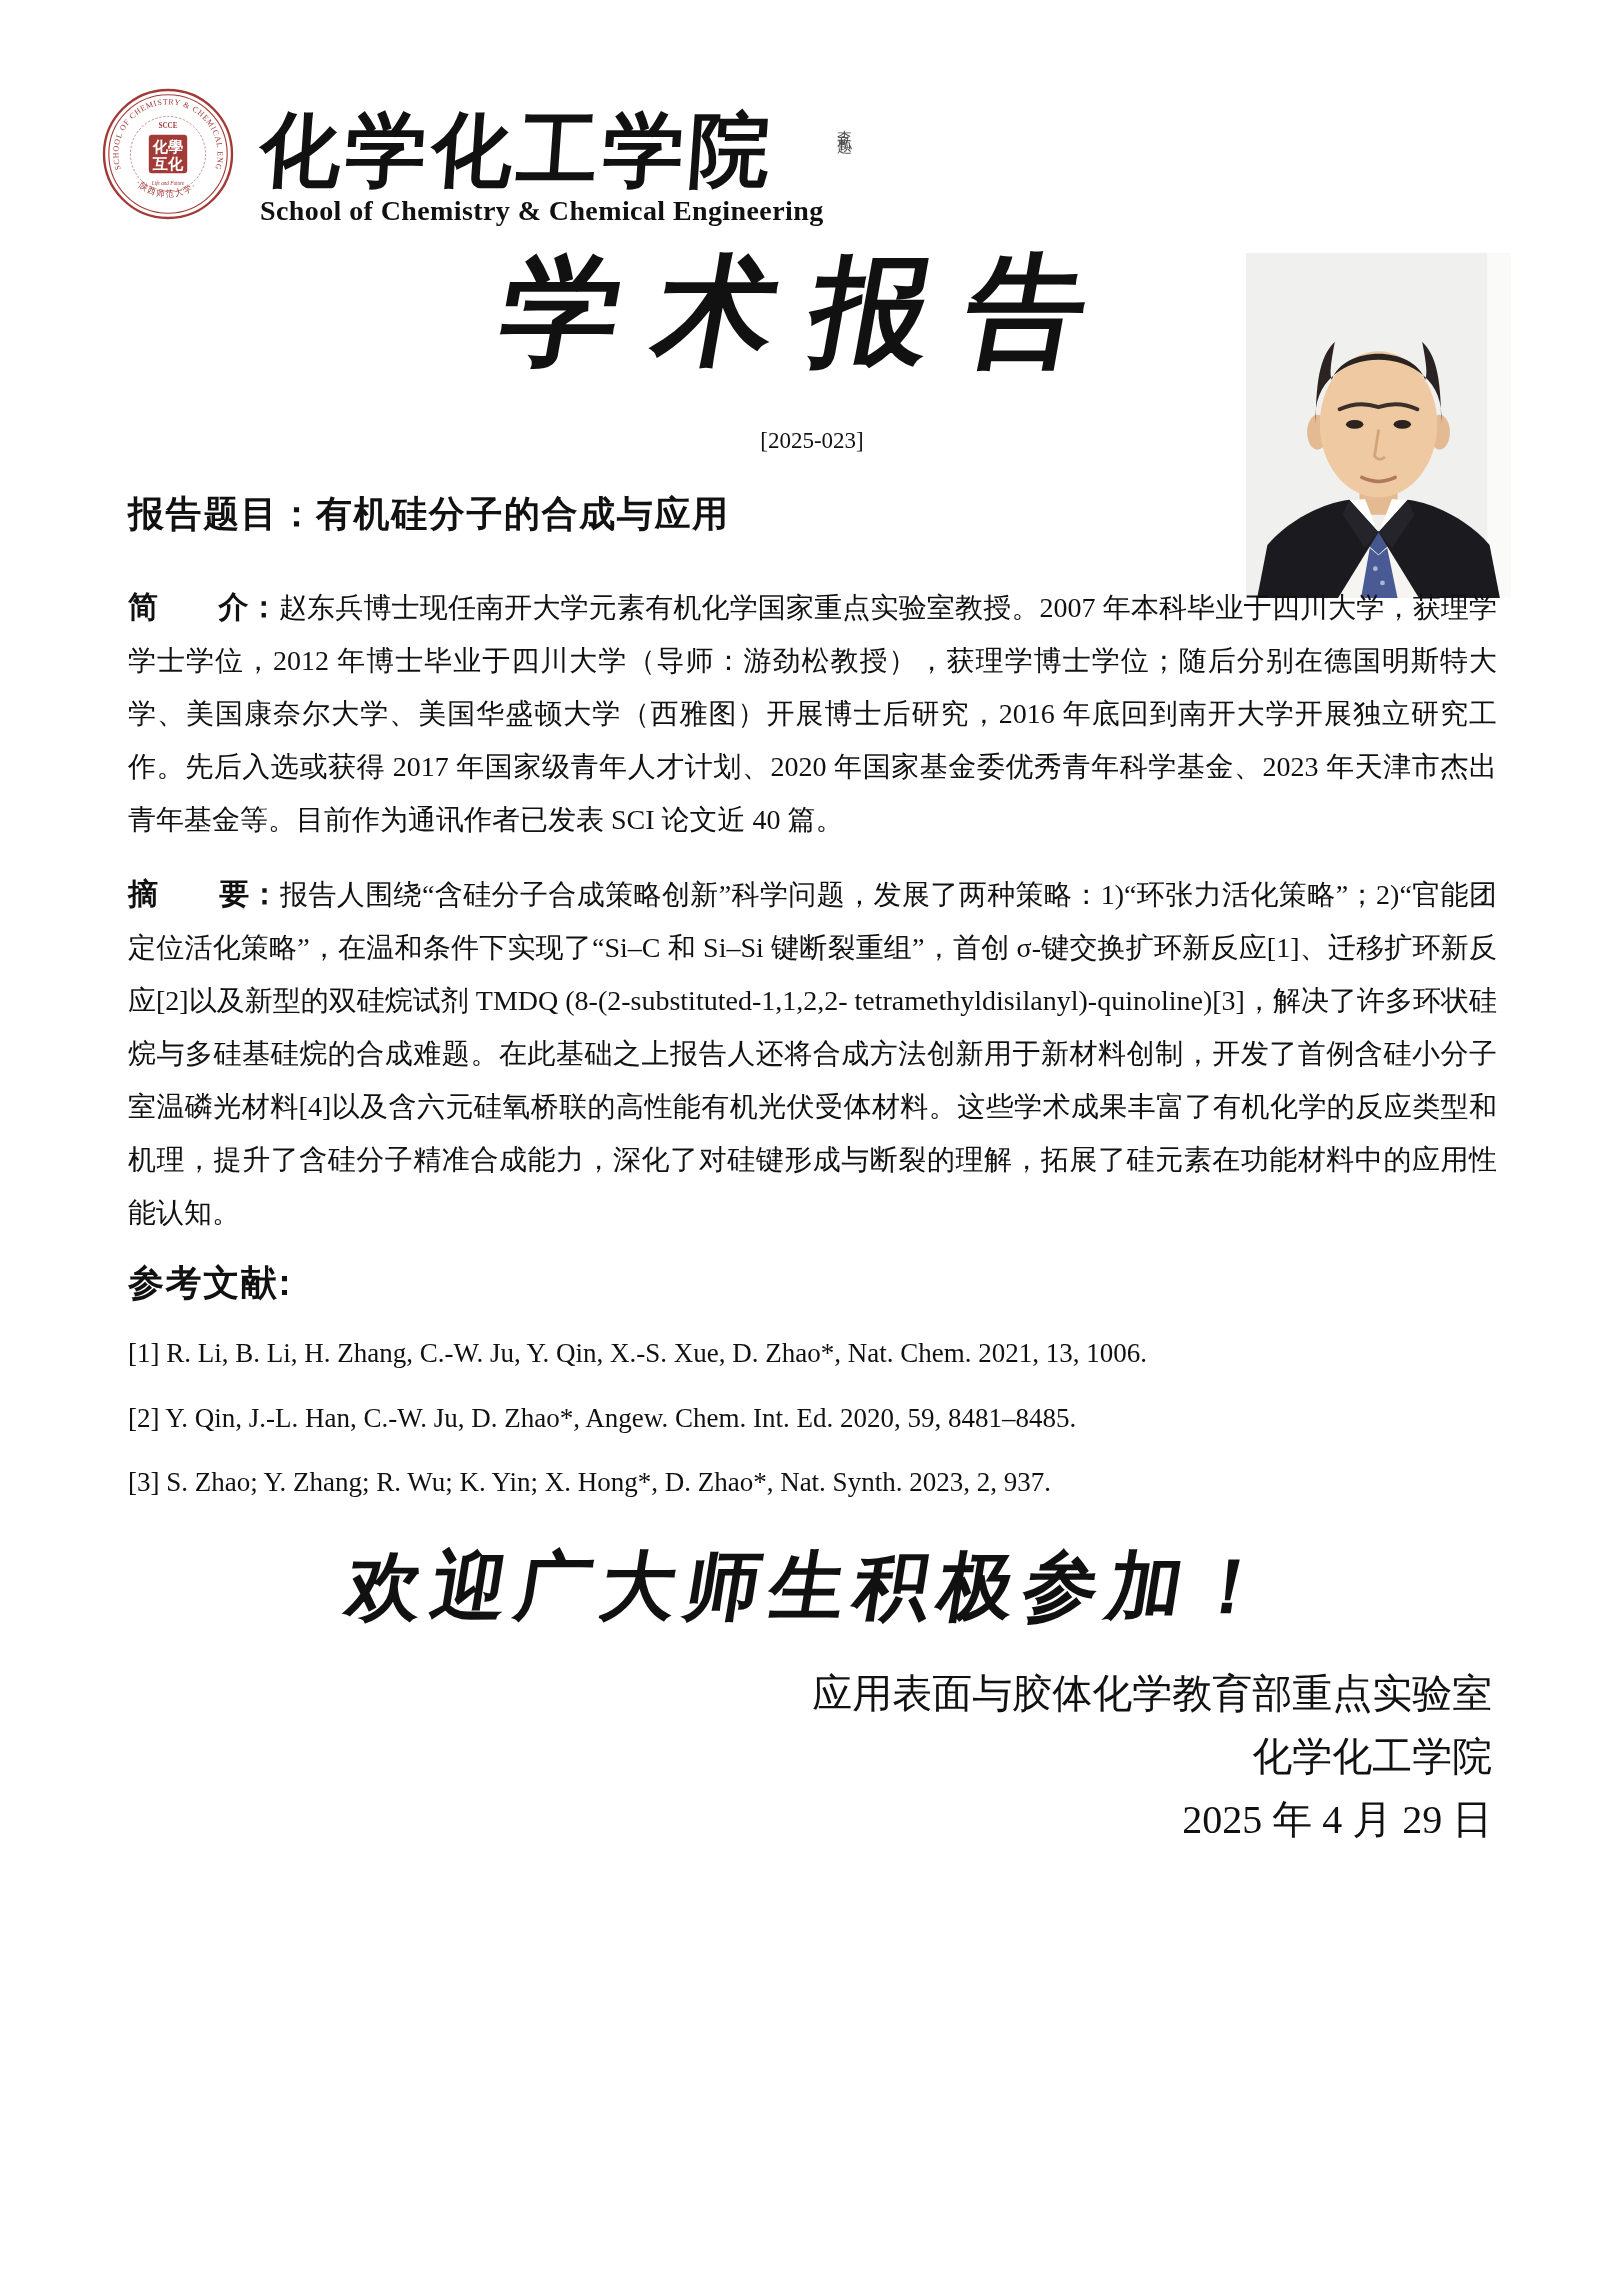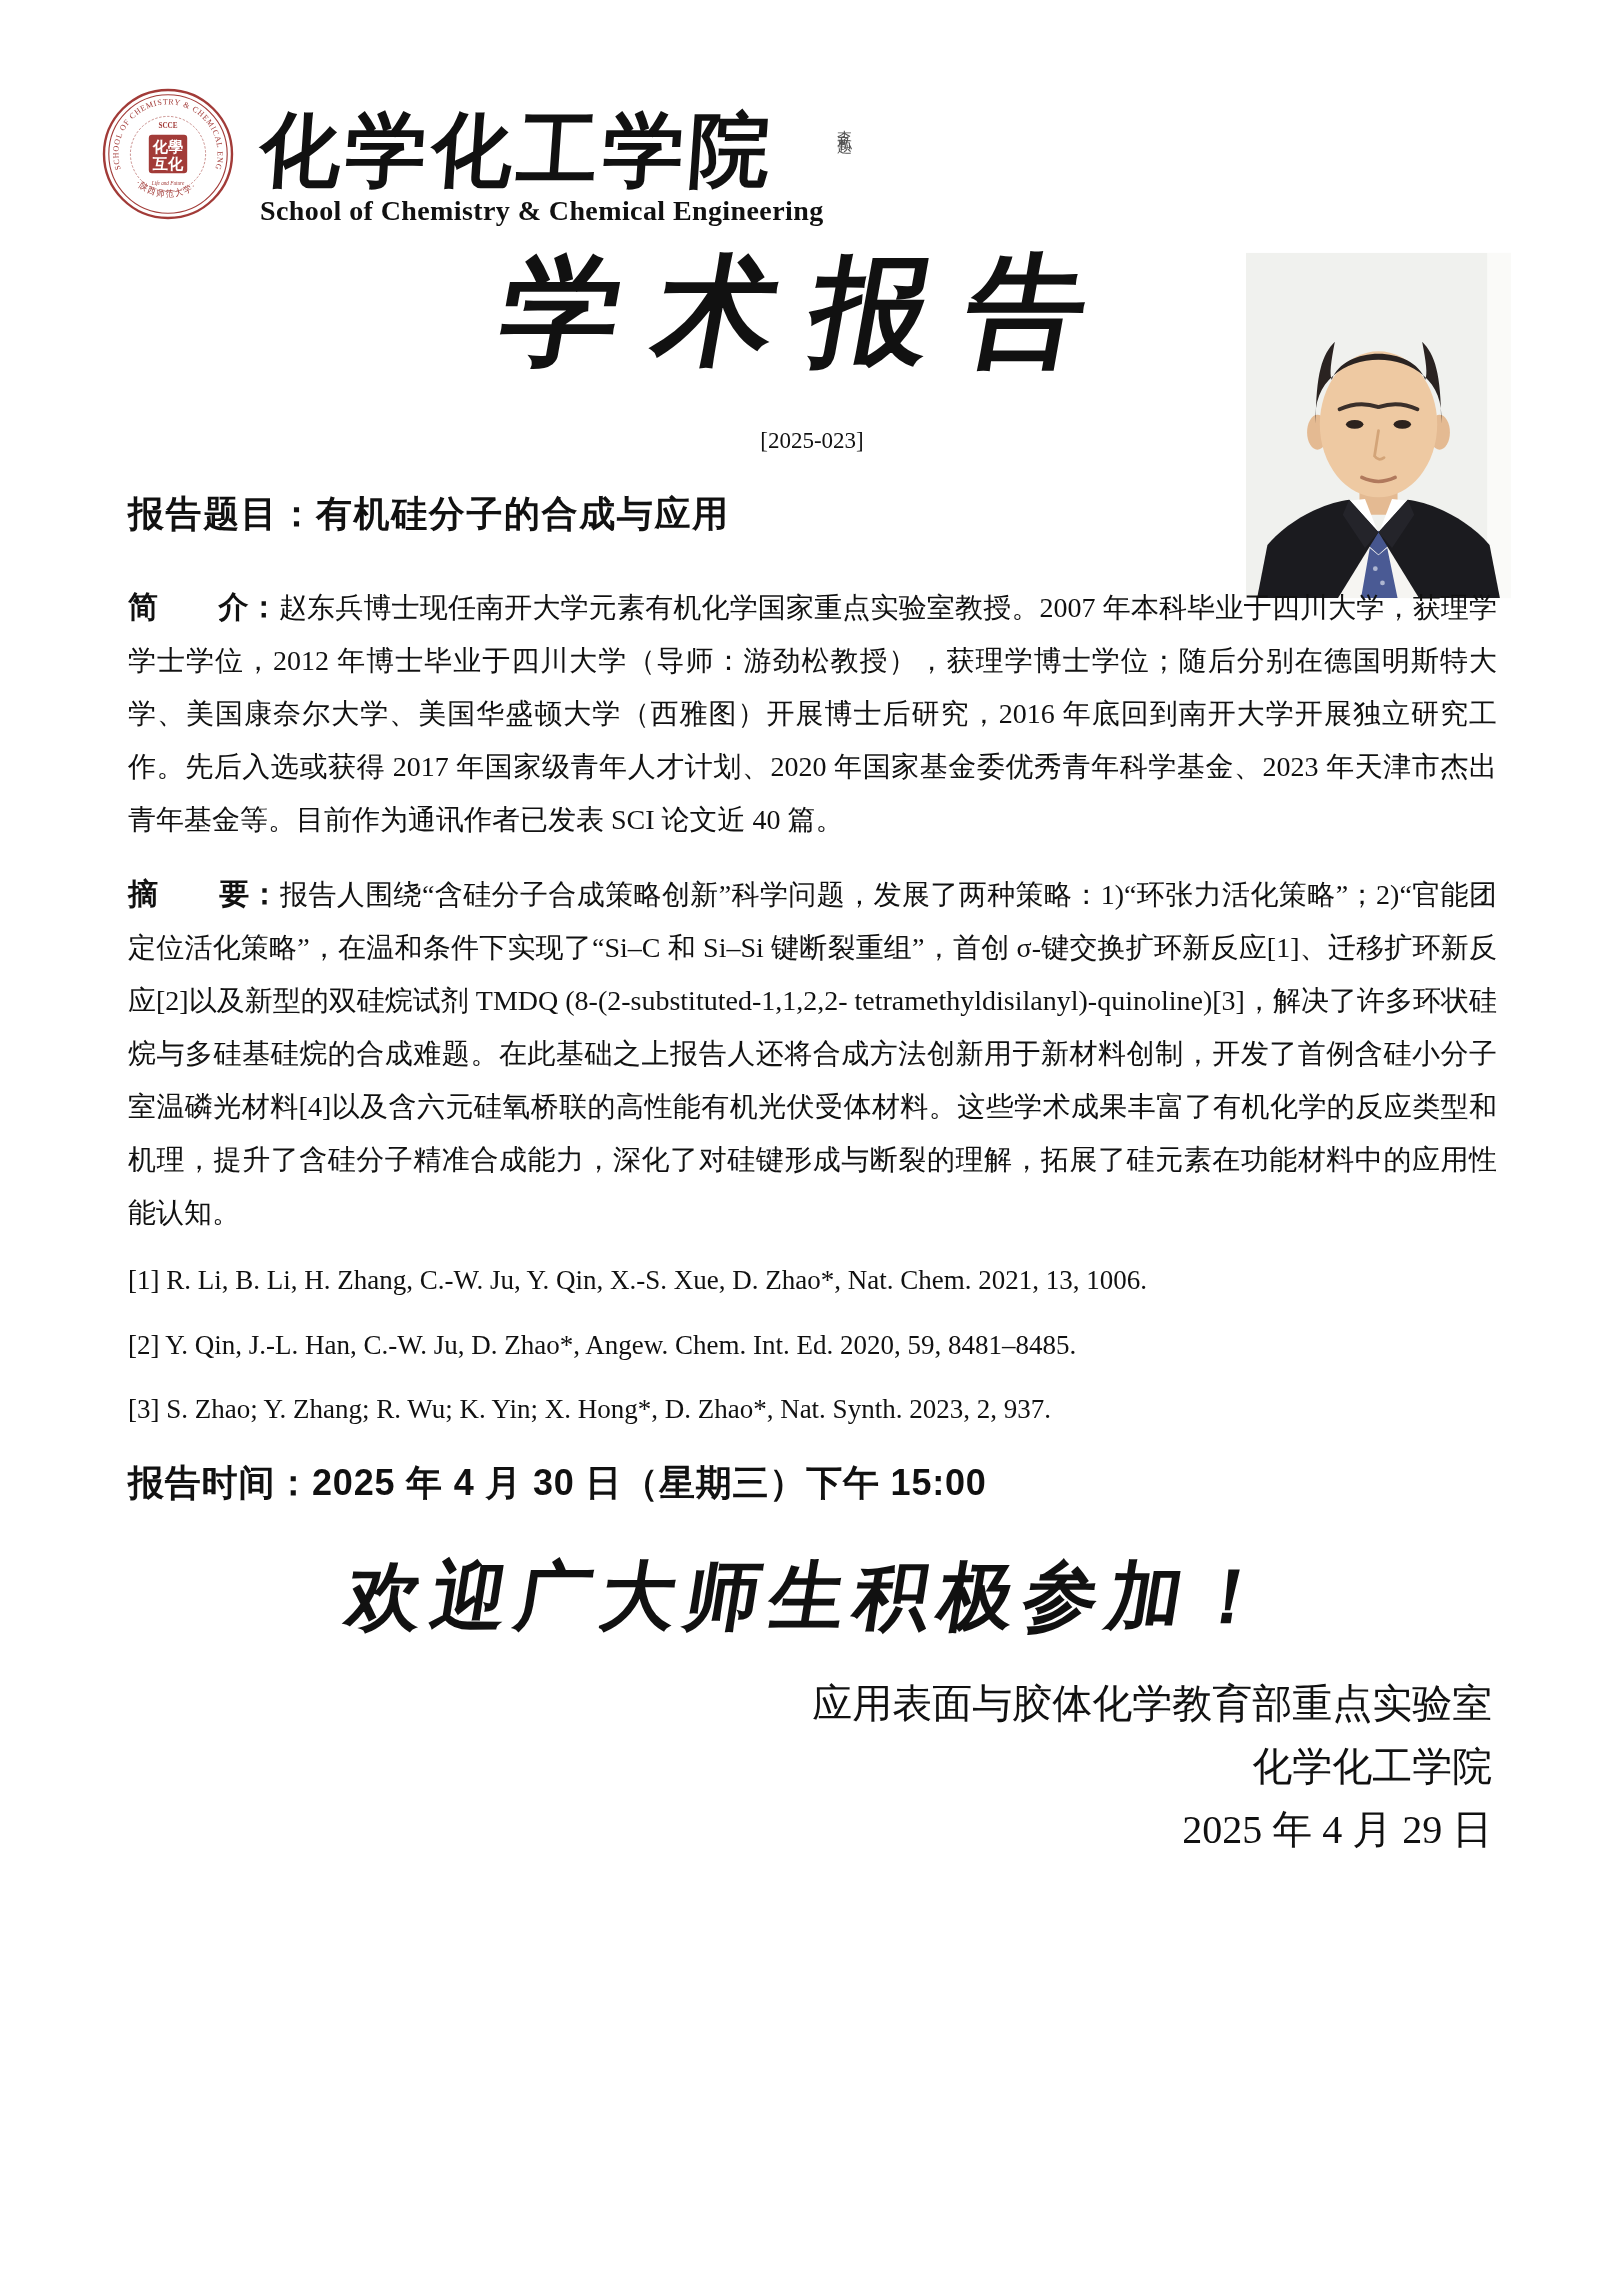--- a/index.html
+++ b/index.html
@@ -143,29 +143,27 @@
 
 
     <p class="para">
       <span class="label">简　　介：</span><span>赵东兵博士现任南开大学元素有机化学国家重点实验室教授。2007 年本科毕业于四川大学，获理学学士学位，2012 年博士毕业于四川大学（导师：游劲松教授），获理学博士学位；随后分别在德国明斯特大学、美国康奈尔大学、美国华盛顿大学（西雅图）开展博士后研究，2016 年底回到南开大学开展独立研究工作。先后入选或获得 2017 年国家级青年人才计划、2020 年国家基金委优秀青年科学基金、2023 年天津市杰出青年基金等。目前作为通讯作者已发表 SCI 论文近 40 篇。</span>
     </p>
 
     <p class="para">
       <span class="label">摘　　要：</span><span>报告人围绕“含硅分子合成策略创新”科学问题，发展了两种策略：1)“环张力活化策略”；2)“官能团定位活化策略”，在温和条件下实现了“Si–C 和 Si–Si 键断裂重组”，首创 σ-键交换扩环新反应[1]、迁移扩环新反应[2]以及新型的双硅烷试剂 TMDQ (8-(2-substituted-1,1,2,2- tetramethyldisilanyl)-quinoline)[3]，解决了许多环状硅烷与多硅基硅烷的合成难题。在此基础之上报告人还将合成方法创新用于新材料创制，开发了首例含硅小分子室温磷光材料[4]以及含六元硅氧桥联的高性能有机光伏受体材料。这些学术成果丰富了有机化学的反应类型和机理，提升了含硅分子精准合成能力，深化了对硅键形成与断裂的理解，拓展了硅元素在功能材料中的应用性能认知。</span>
     </p>
 
+    <div class="refs-heading">参考文献:</div>
 
     <div class="ref">[1]  R. Li, B. Li, H. Zhang, C.-W. Ju, Y. Qin, X.-S. Xue, D. Zhao*, Nat. Chem. 2021, 13, 1006.</div>
     <div class="ref">[2]  Y. Qin, J.-L. Han, C.-W. Ju, D. Zhao*, Angew. Chem. Int. Ed. 2020, 59, 8481–8485.</div>
     <div class="ref">[3]  S. Zhao; Y. Zhang; R. Wu; K. Yin; X. Hong*, D. Zhao*, Nat. Synth. 2023, 2, 937.</div>
 
     <div class="sched">
-      <div>
-        <span>报告时间：</span><span>2025 年 4 月 30 日（星期三）下午 15:00</span>
-      </div>
     </div>
 
     <div class="welcome">欢迎广大师生积极参加！</div>
 
     <div class="footer">
       <div>应用表面与胶体化学教育部重点实验室</div>
       <div>化学化工学院</div>
       <div>2025 年 4 月 29 日</div>
     </div>
 

